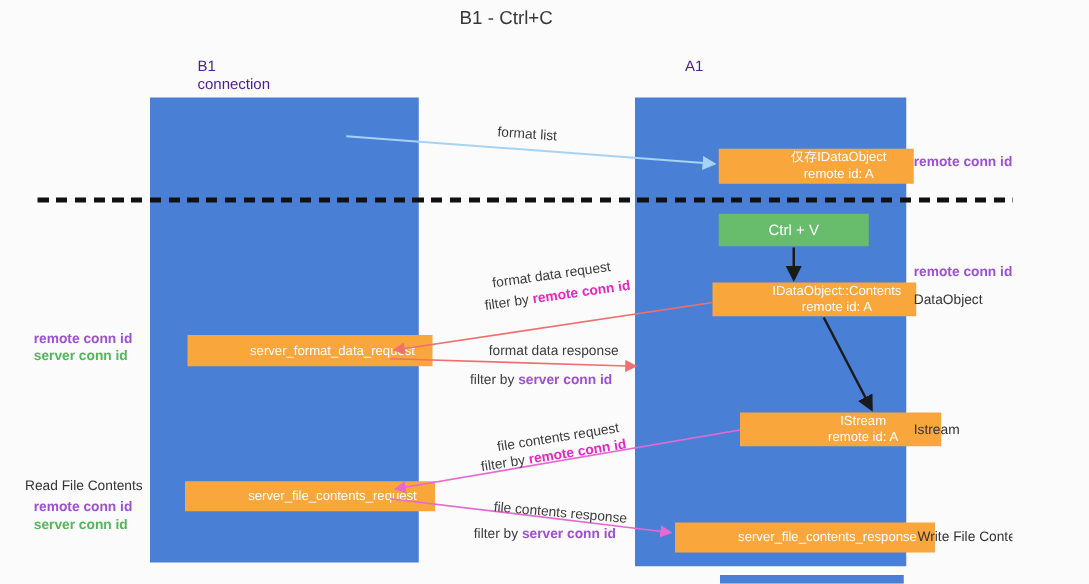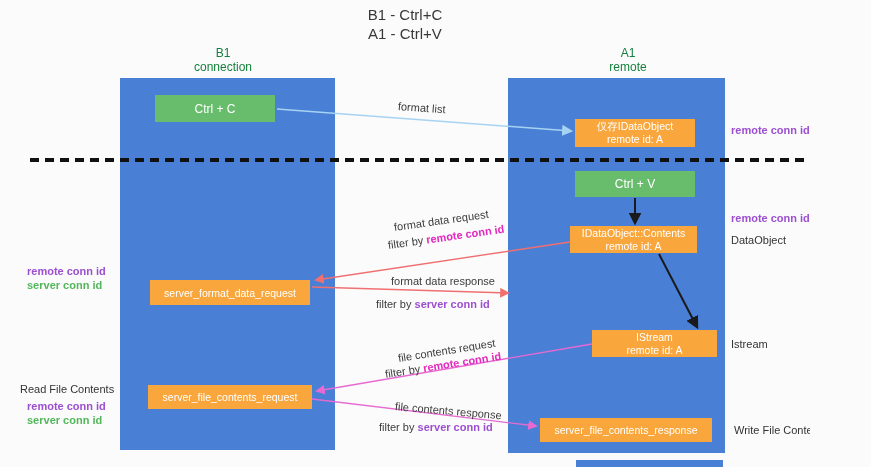--- a/index.html
+++ b/index.html
@@ -6,75 +6,70 @@
     --bg:#fbfbfb; --lane_blue:#4a7fd6; --box_green:#68bd6d; --box_orange:#f9a63d;
     --text_purple:#9d4fd1; --text_green:#52b75a; --text_magenta:#e328c0;
     --arrow_blue:#a6d3f2; --arrow_red:#f07070; --arrow_magenta:#e66ad2;
     --arrow_black:#1a1a1a; --line_black:#111111;
   }
   html,body{margin:0;padding:0;}
   body{background:var(--bg);font-family:"Liberation Sans",sans-serif;}
   .canvas{position:relative;width:810px;height:467px;background:var(--bg);overflow:hidden;}
   .title{position:absolute;left:0;width:100%;text-align:center;font-size:15px;color:#383838;}
   .lane{position:absolute;background:var(--lane_blue);}
-  .lane-header{position:absolute;width:130px;text-align:center;font-size:12px;color:#15803d;line-height:14px;}
+  .lane-header{position:absolute;width:130px;font-size:12px;color:#4c1d95;line-height:14px;}
   .dashed{position:absolute;height:4px;background:repeating-linear-gradient(90deg,var(--line_black) 0 9px,transparent 9px 15px);}
   .box{position:absolute;display:flex;flex-direction:column;align-items:center;justify-content:center;color:#fff;text-align:center;white-space:nowrap;}
   .green{background:var(--box_green);font-size:12px;}
-  .orange{background:var(--box_orange);font-size:10.5px;}
+  .orange{background:var(--box_orange);font-size:10.5px;padding-left:36px;}
   .box .l1,.box .l2{font-size:10.5px;line-height:13px;}
   .slabel{position:absolute;font-size:11px;color:#333;white-space:nowrap;}
   .purple{color:var(--text_purple);font-weight:bold;}
   .greent{color:var(--text_green);font-weight:bold;}
   .magenta{color:var(--text_magenta);font-weight:bold;}
   .alabel{position:absolute;font-size:11px;color:#3c3c3c;white-space:nowrap;transform-origin:left center;}
   svg.overlay{position:absolute;left:0;top:0;pointer-events:none;}
 </style>
 </head>
 <body>
 
 <div class="canvas">
 
   <div class="title" style="top:6px">B1 - Ctrl+C</div>
-  <div class="title" style="top:25px">A1 - Ctrl+V</div>
 
   <div class="lane-header" style="left:158px;top:46px">
     <div>B1</div>
     <div>connection</div>
   </div>
-  <div class="lane-header" style="left:563px;top:46px">
+  <div class="lane-header" style="left:548px;top:46px">
     <div>A1</div>
-    <div>remote</div>
   </div>
 
   <div class="lane" style="left:120px;top:78px;width:215px;height:372px"></div>
   <div class="lane" style="left:508px;top:78px;width:217px;height:375px"></div>
   <div class="lane" style="left:576px;top:460px;width:147px;height:7px"></div>
 
   <div class="dashed" style="left:30px;top:158px;width:815px"></div>
 
-  <div class="box green" style="left:155px;top:95px;width:120px;height:27px">
-    <div>Ctrl + C</div>
-  </div>
 
   <div class="box orange" style="left:575px;top:119px;width:120px;height:28px">
     <div class="l1">仅存IDataObject</div>
     <div class="l2">remote id: A</div>
   </div>
 
   <div class="box green" style="left:575px;top:171px;width:120px;height:26px">
     <div>Ctrl + V</div>
   </div>
 
   <div class="box orange" style="left:570px;top:226px;width:127px;height:27px">
     <div class="l1">IDataObject::Contents</div>
     <div class="l2">remote id: A</div>
   </div>
 
-  <div class="box orange" style="left:150px;top:280px;width:160px;height:25px">
+  <div class="box orange" style="left:150px;top:268px;width:160px;height:25px">
     <div>server_format_data_request</div>
   </div>
 
 
   <div class="box orange" style="left:592px;top:330px;width:125px;height:27px">
     <div class="l1">IStream</div>
     <div class="l2">remote id: A</div>
   </div>
 
   <div class="box orange" style="left:540px;top:418px;width:172px;height:24px">

